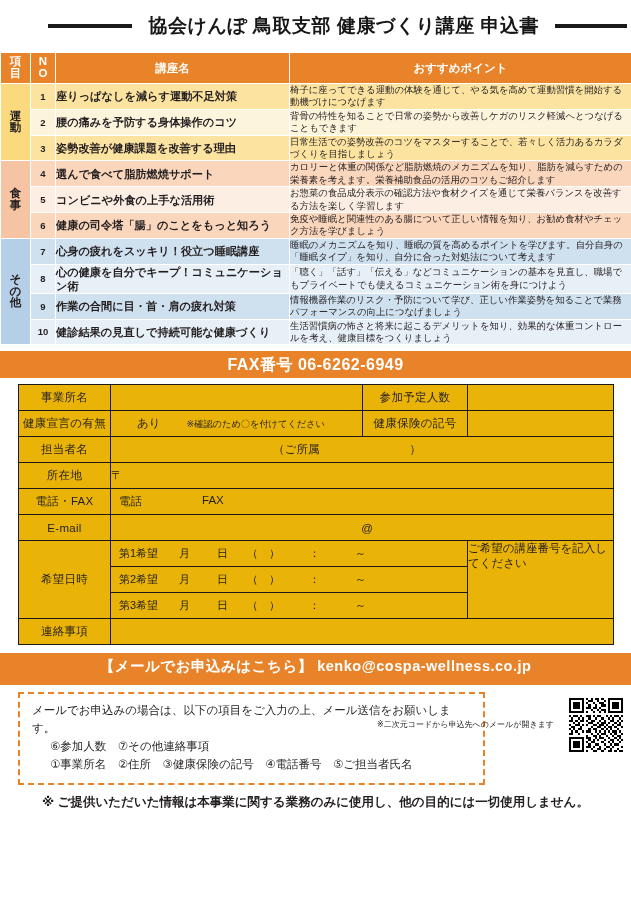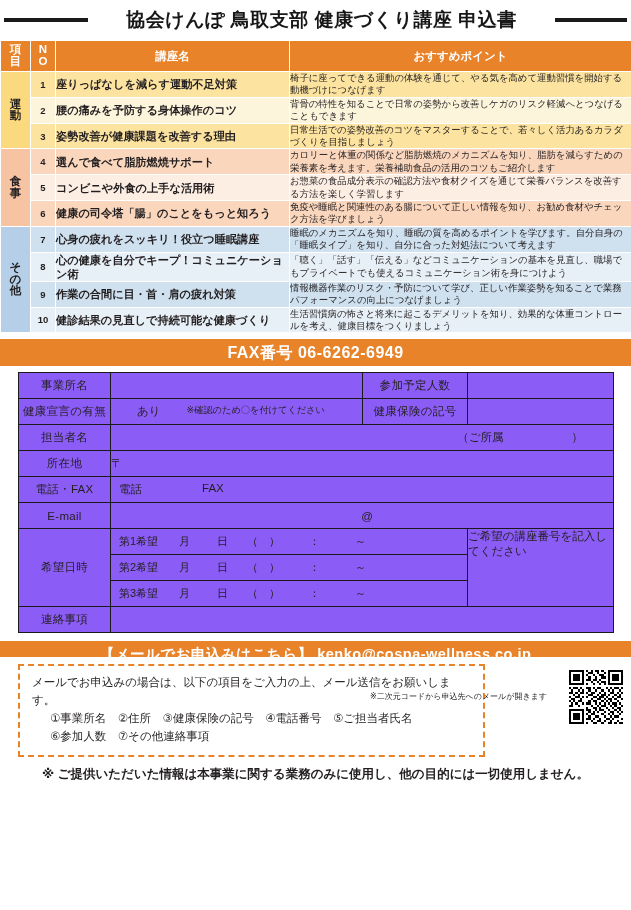--- a/index.html
+++ b/index.html
@@ -13,22 +13,22 @@
     font-family: "Liberation Sans", "DejaVu Sans", sans-serif;
     color: #231f20;
     overflow: hidden;
     position: relative;
   }
 
   
   .title-bar {
     display: flex;
     align-items: center;
-    justify-content: space-between;
-    height: 40px;
+    justify-content: flex-end;
+    height: 52px;
     padding: 0 4px;
     box-sizing: border-box;
   }
   .title-rule {
     height: 4px;
     background: #1a1a1a;
     flex: 0 0 auto;
   }
   .title-rule.left { width: 84px; margin-right: 16px; }
   .title-rule.right { width: 72px; margin-left: 16px; }
@@ -121,32 +121,32 @@
     text-align: center;
     font-size: 16px;
     font-weight: bold;
     height: 27px;
     line-height: 27px;
     margin-top: 6px;
     letter-spacing: 0.5px;
   }
   .band.mail {
     font-size: 14.5px;
-    height: 16px;
+    height: 32px;
     line-height: 26px;
     margin-top: 8px;
   }
 
   
   .formwrap { padding: 6px 18px 0 18px; box-sizing: border-box; }
   table.appform {
     border-collapse: collapse;
     width: 595px;
     table-layout: fixed;
-    background: #8b5cf6;
+    background: #eab308;
   }
   table.appform td {
     border: 1px solid #1a1a1a;
     font-size: 11.5px;
     color: #231f20;
     padding: 0;
     height: 25px;
   }
   col.f-l1 { width: 92px; }
   col.f-v1 { width: 252px; }
@@ -159,28 +159,28 @@
     letter-spacing: 0.3px;
   }
   td.val { padding: 0 6px; }
   td.val-pre { padding: 0 8px; }
   .inline-note {
     font-size: 9.2px;
     margin-left: 8px;
   }
   .row-ari {
     display: flex;
-    align-items: flex-start;
+    align-items: flex-end;
     gap: 18px;
     padding-left: 26px;
   }
   .tantou {
     display: flex;
-    justify-content: flex-end;
-    gap: 68px;
+    justify-content: center;
+    gap: 90px;
     padding-right: 30px;
   }
   .denwa {
     display: flex;
     gap: 60px;
     padding-left: 8px;
   }
   .email-at { text-align: center; padding-left: 10px; }
   .kibou-line {
     display: flex;
@@ -215,21 +215,21 @@
   .dashbox .l2 { padding-left: 18px; }
   .bottom-area {
     position: relative;
   }
   .qr-block {
     position: absolute;
     right: 8px;
     top: 6px;
     display: flex;
     align-items: center;
-    gap: 22px;
+    gap: 15px;
   }
   .qr-cap {
     font-size: 8px;
     line-height: 1.35;
     color: #231f20;
     text-align: left;
   }
   .qr-img { width: 54px; height: 54px; display: block; }
   .privacy {
     margin: 9px 0 0 0;
@@ -441,22 +441,22 @@
     </tr>
   </tbody>
 </table>
 </div>
 
 <div class="band mail">【メールでお申込みはこちら】  kenko@cospa-wellness.co.jp</div>
 
 <div class="bottom-area">
   <div class="dashbox">
     <div>メールでお申込みの場合は、以下の項目をご入力の上、メール送信をお願いします。</div>
+    <div class="l2">⑥参加人数　⑦その他連絡事項</div>
     <div class="l2">①事業所名　②住所　③健康保険の記号　④電話番号　⑤ご担当者氏名</div>
-    <div class="l2">⑥参加人数　⑦その他連絡事項</div>
   </div>
 
   <div class="qr-block">
     <div class="qr-cap">※二次元コードから申込先へのメールが開きます</div>
     <svg class="qr-img" viewBox="0 0 25 25" shape-rendering="crispEdges">
       <rect width="25" height="25" fill="#ffffff"></rect>
       <g fill="#000000">
         <rect x="0" y="0" width="7" height="1"></rect>
           <rect x="0" y="6" width="7" height="1"></rect>
         <rect x="0" y="0" width="1" height="7"></rect>

